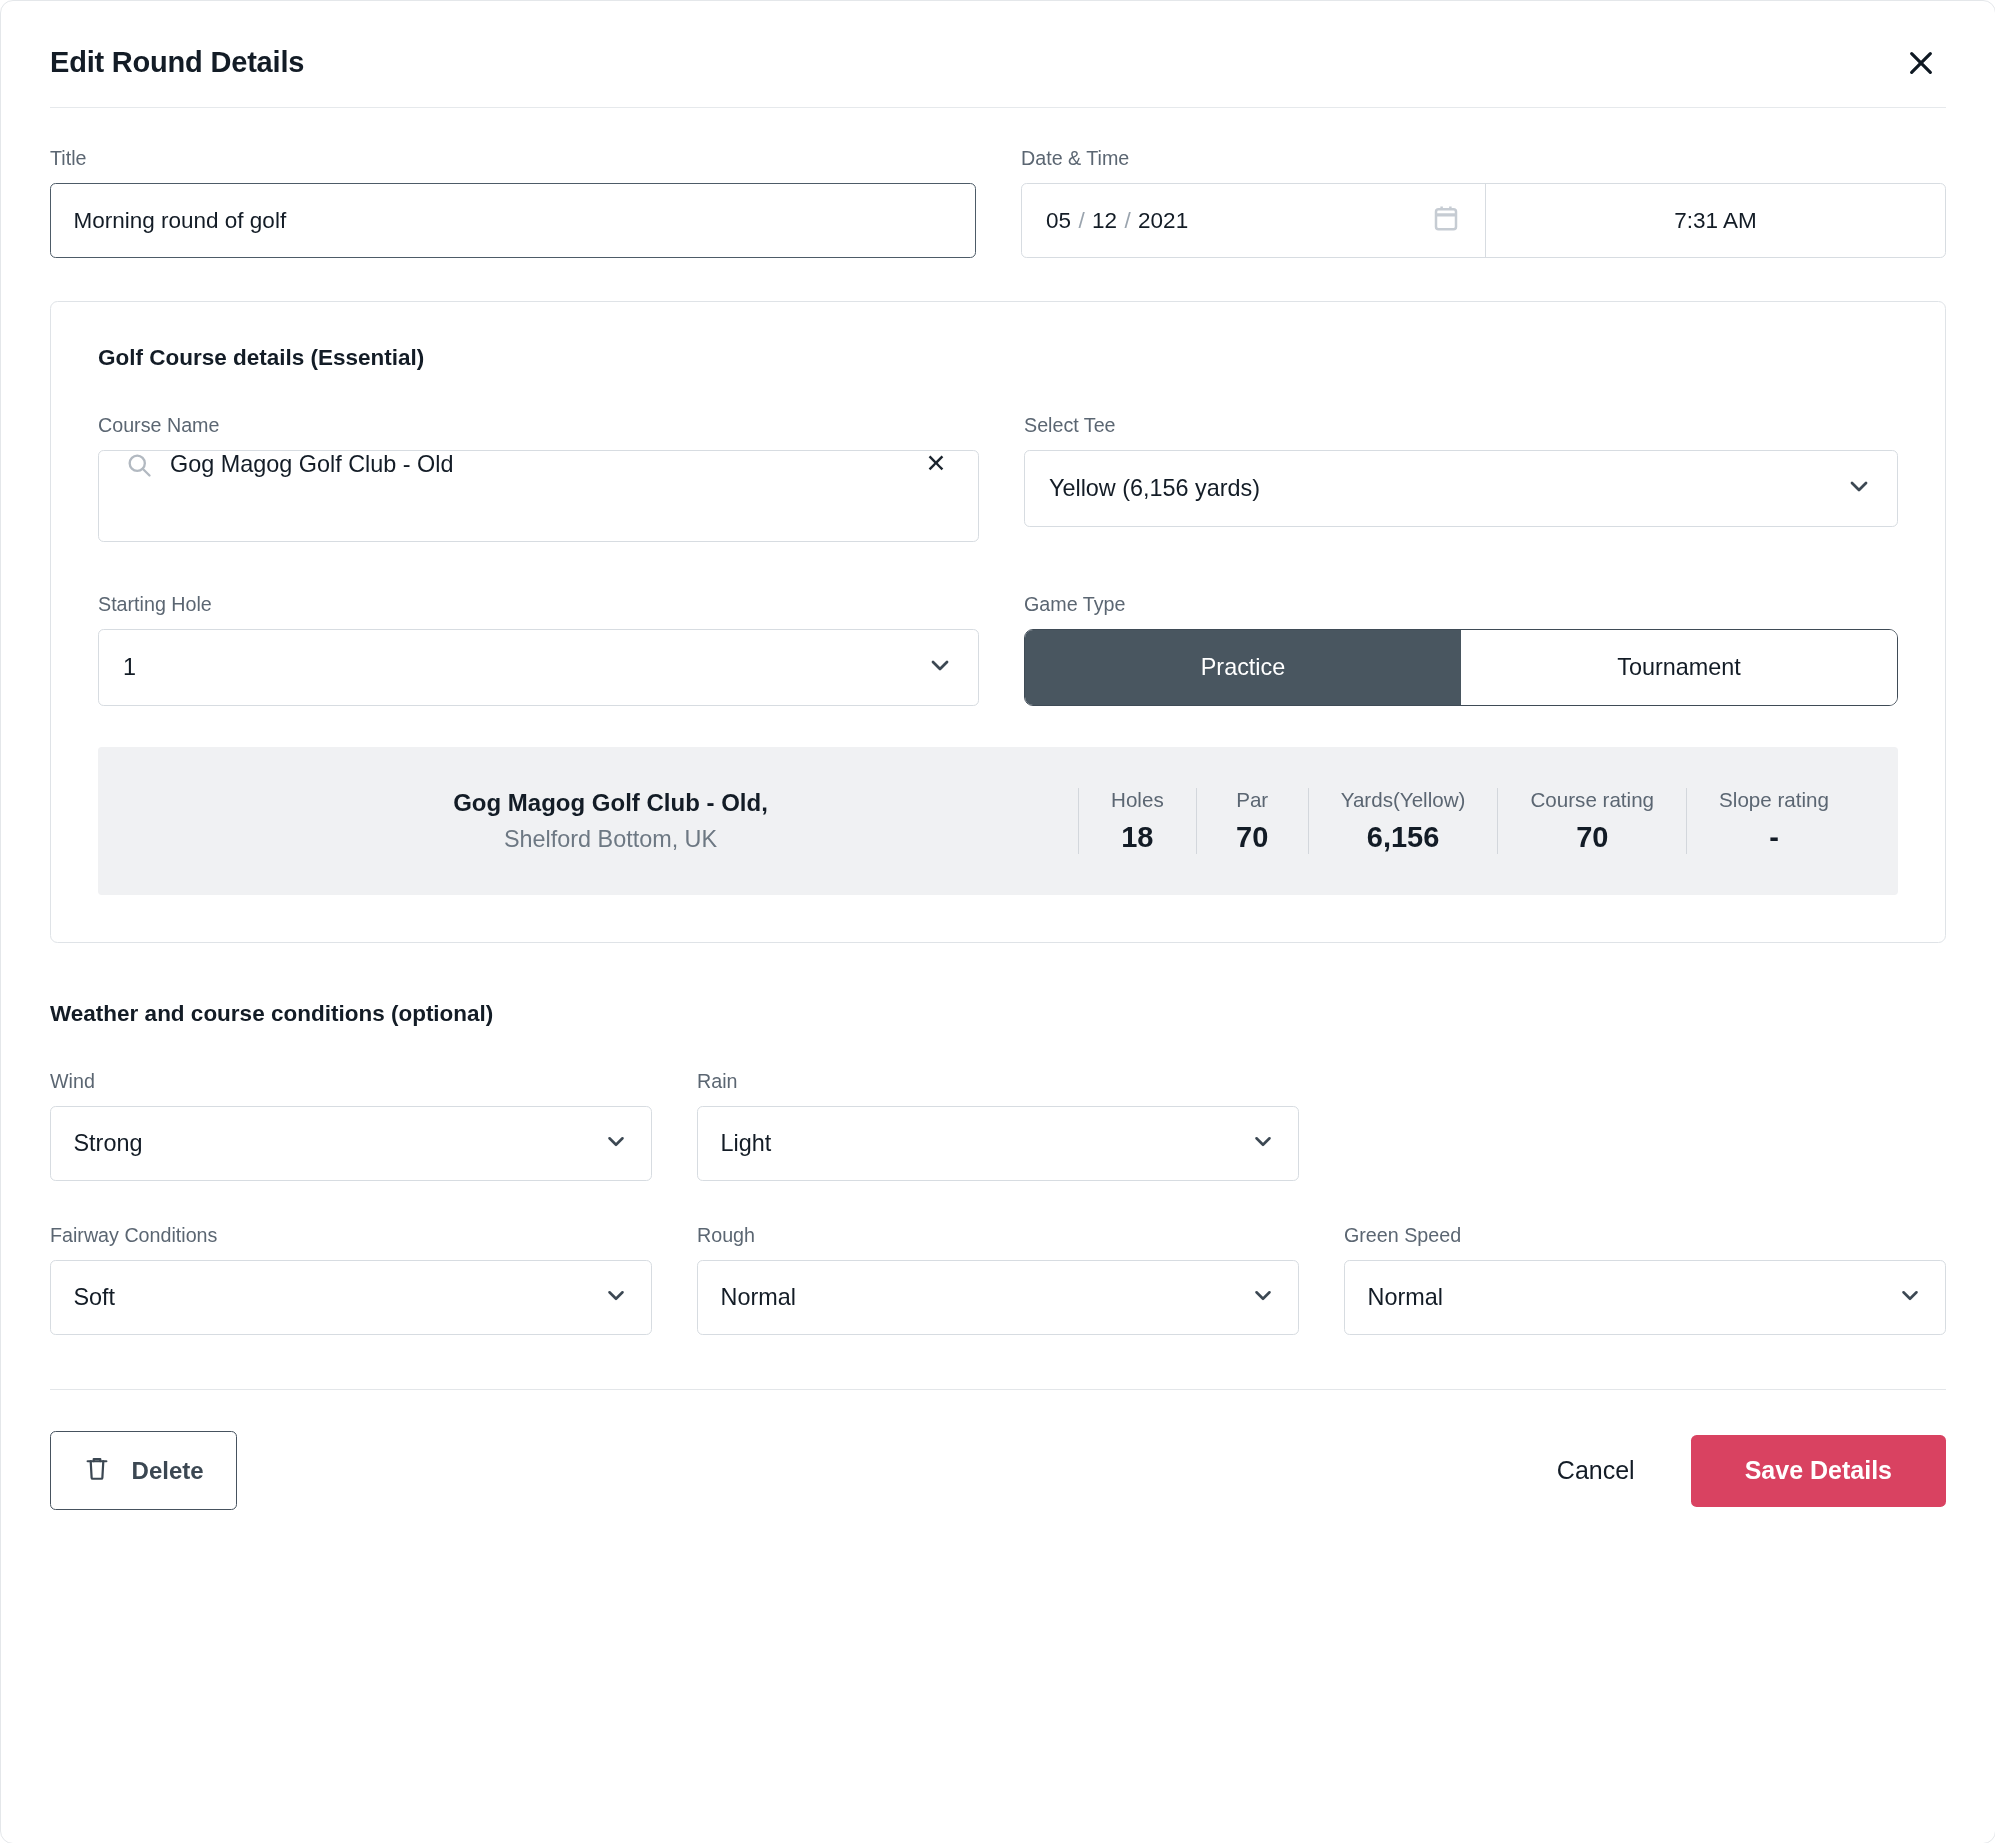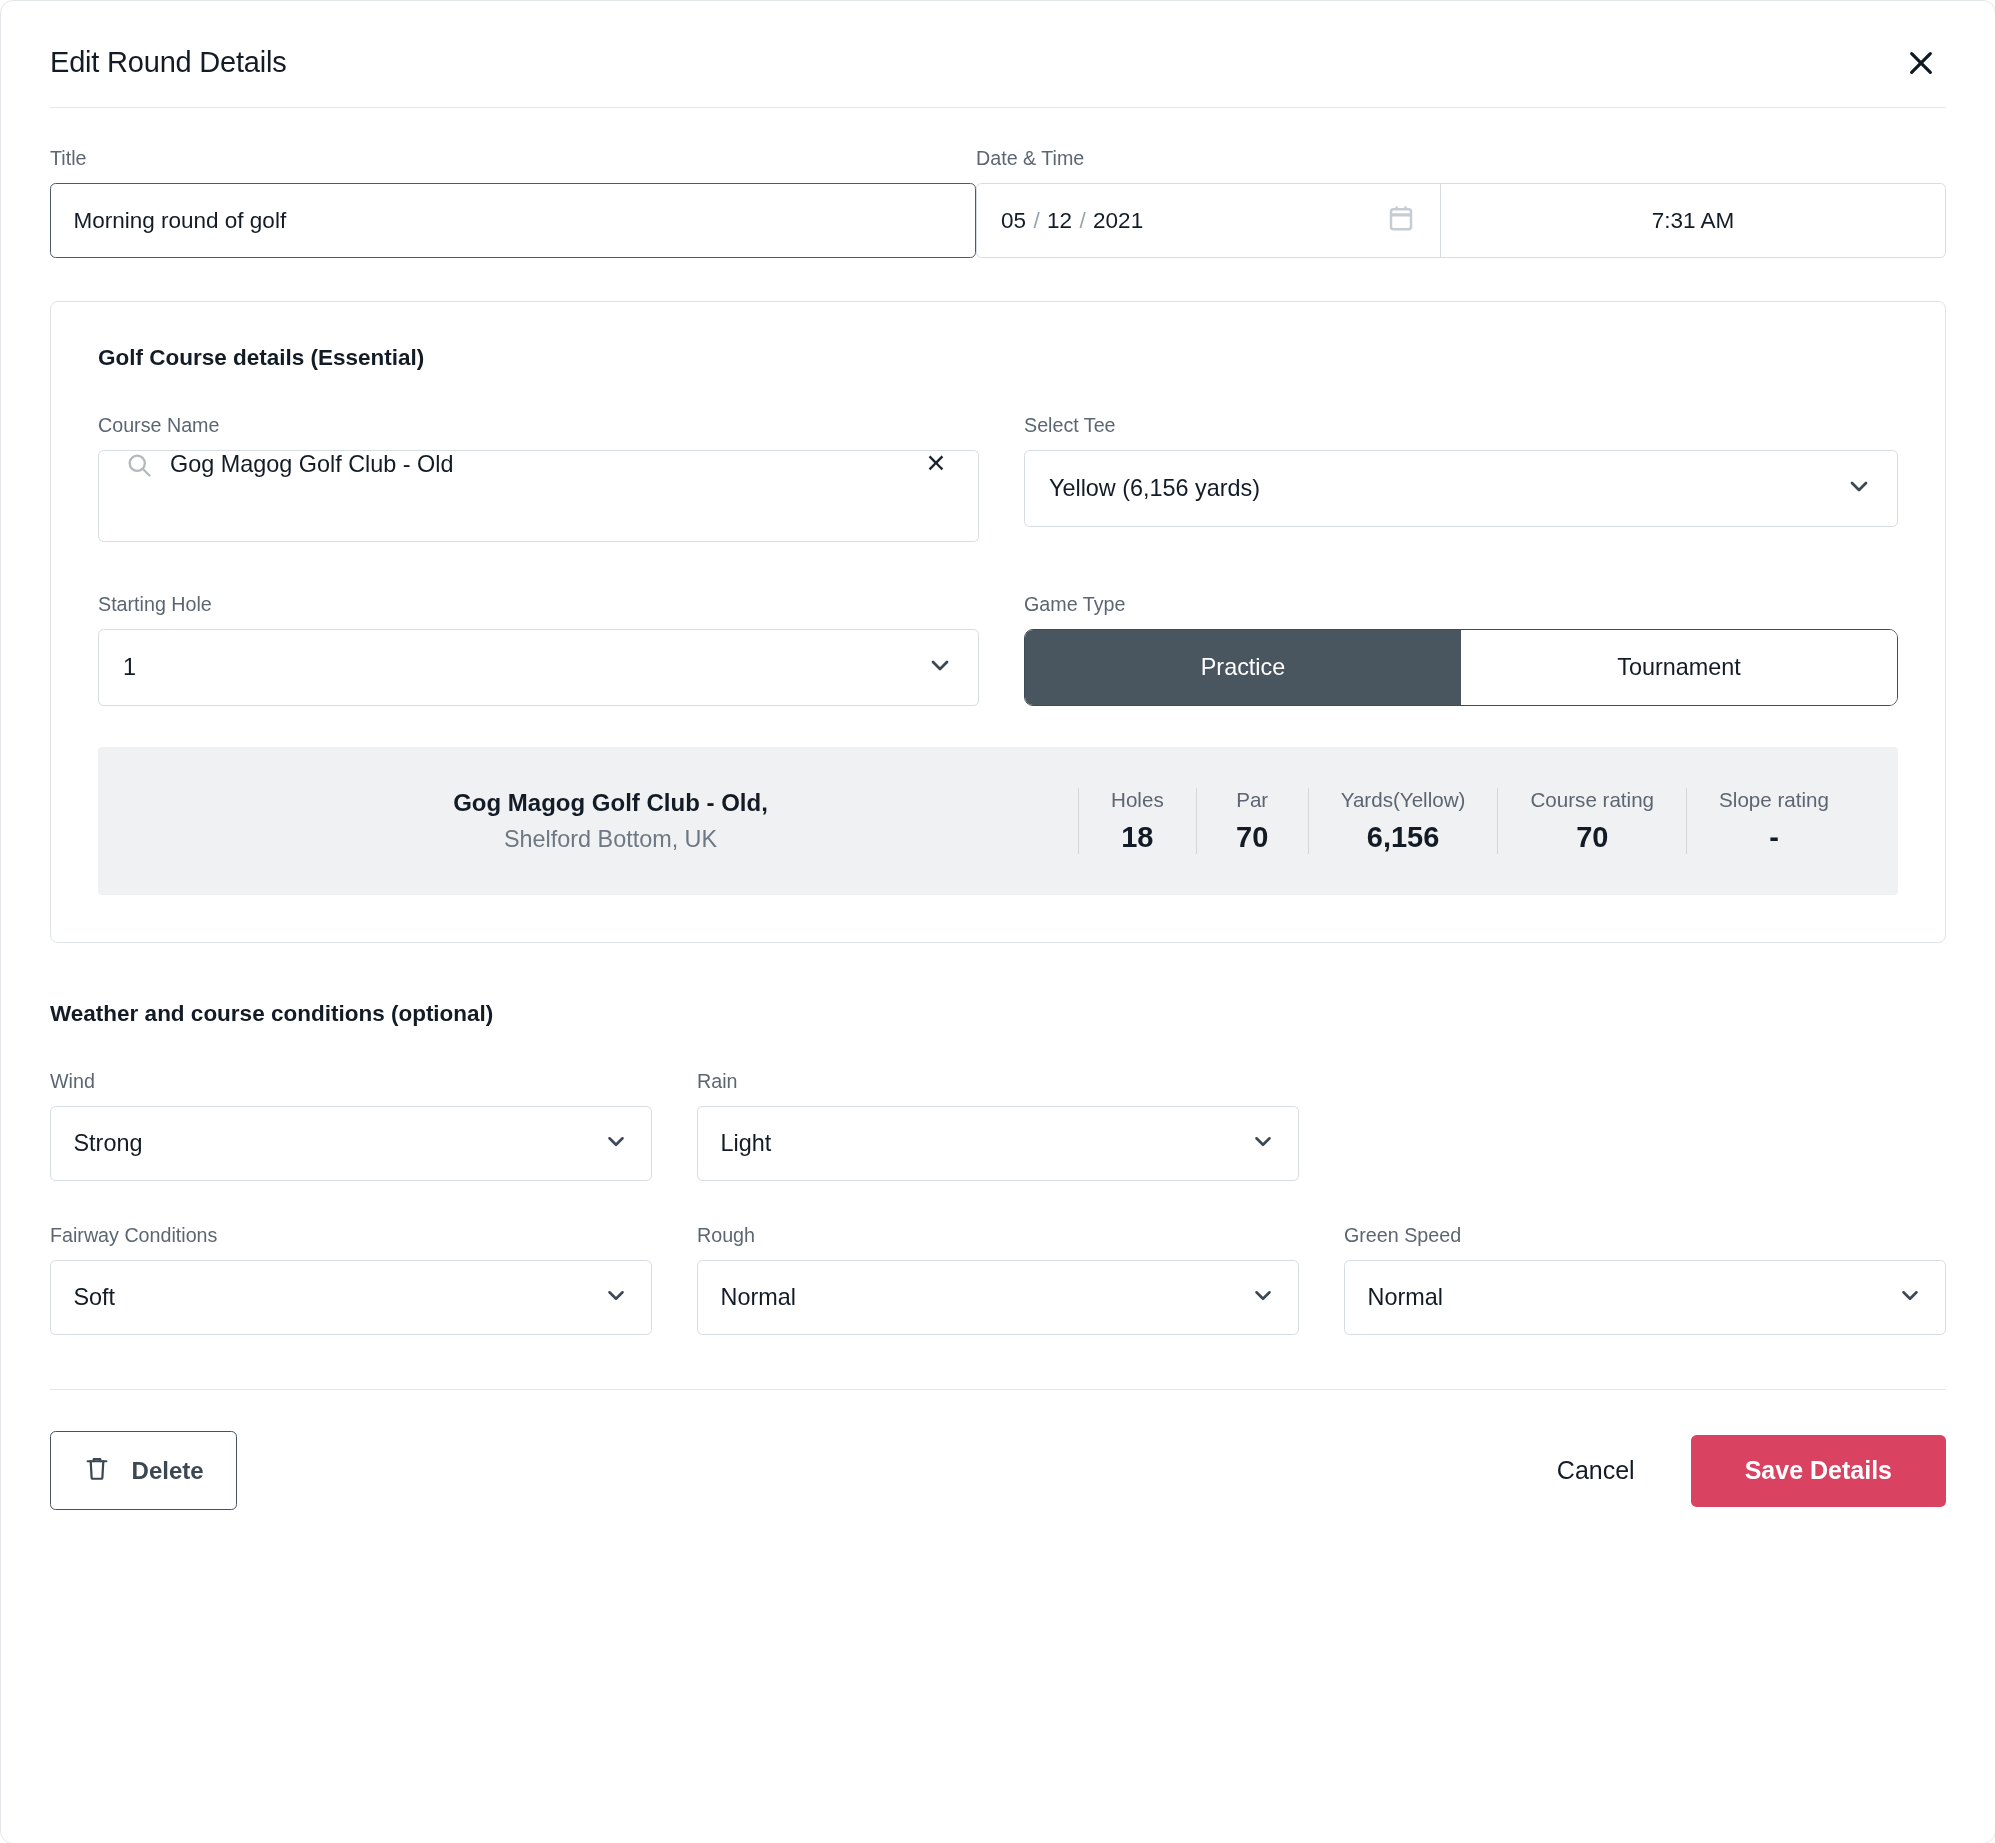--- a/index.html
+++ b/index.html
@@ -25,21 +25,21 @@
 
   
   .modal-header {
     position: relative;
     padding-top: 45px;
     padding-bottom: 28px;
     border-bottom: 1.9px solid #e6e9ec;
   }
   .modal-title {
     font-size: 29px;
-    font-weight: normal;
+    font-weight: bold;
     color: #131c26;
     letter-spacing: -0.2px;
   }
   .close-btn {
     position: absolute;
     right: 0px;
     top: 36px;
     width: 51px;
     height: 51px;
     display: flex;
@@ -70,20 +70,21 @@
     font-size: 22.5px;
     color: #131c26;
   }
   .input-box.focused {
     border: 1.9px solid #4d5b67;
   }
 
   
   .top-row {
     display: flex;
+    gap: 45px;
     padding-top: 39px;
     align-items: center;
   }
   .title-col { width: 926px; }
   .datetime-col { flex: 1; }
 
   .datetime-wrap {
     display: flex;
     height: 75px;
     border: 0.9px solid #d7dce1;

